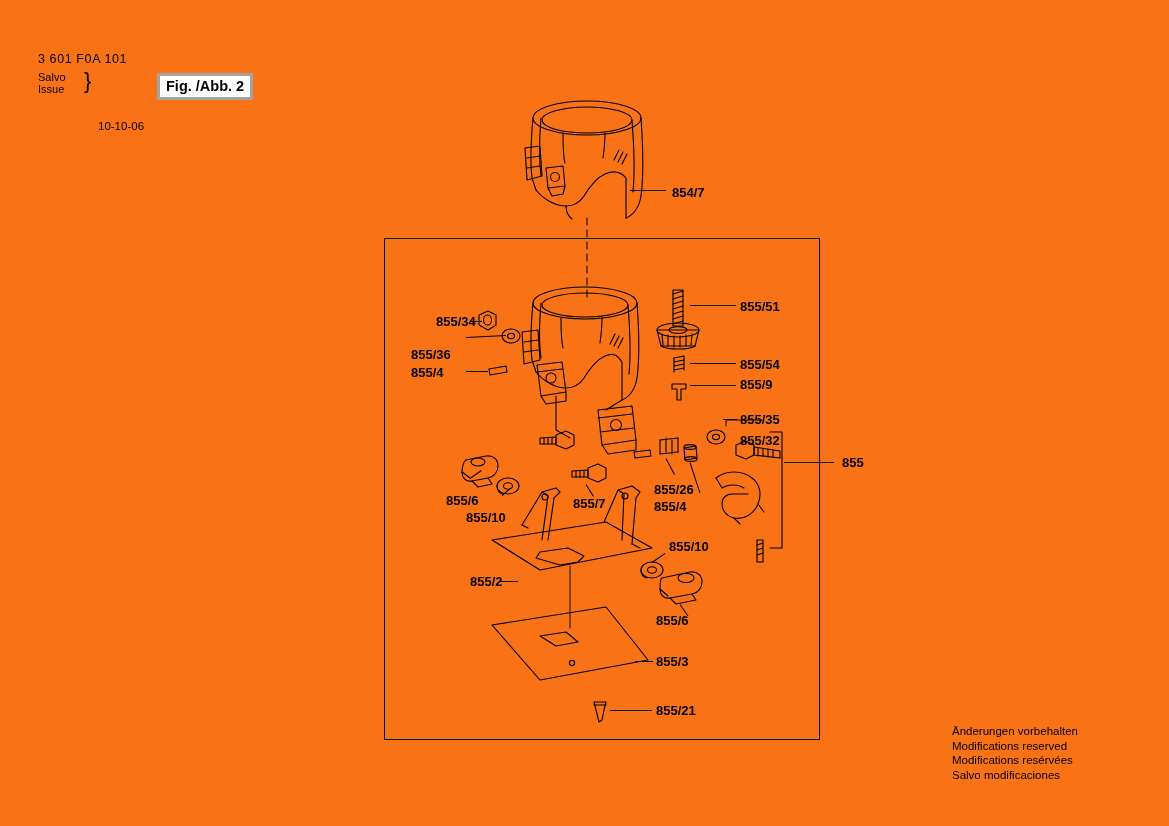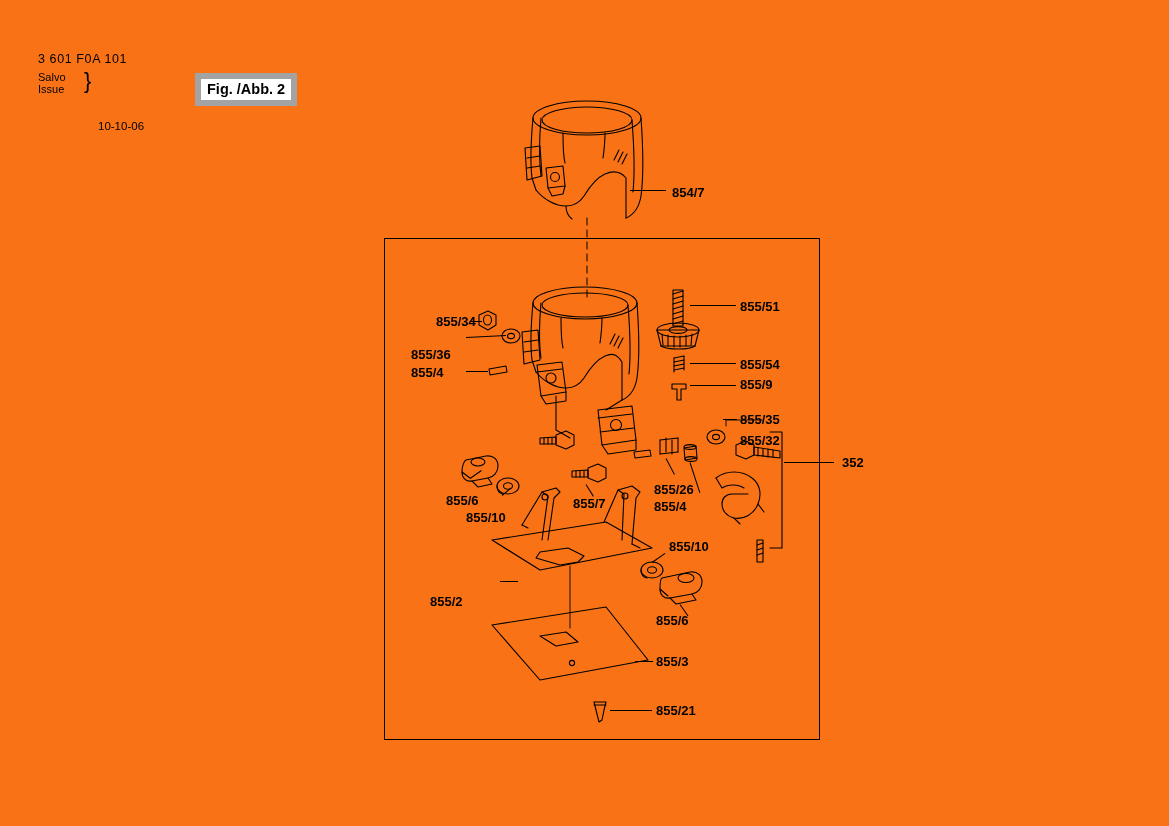--- a/index.html
+++ b/index.html
@@ -41,28 +41,27 @@
   }
   .hdr-date {
     left: 98px; top: 80px;
     font-size: 11.5px;
     color: #000;
     white-space: nowrap;
     margin-top: 40px;
   }
   .hdr-fig {
     left: 157px; top: 73px;
-    border: 6px solid #a3a3a3;
+    border: 3px solid #a3a3a3;
     padding: 2px 6px 3px 6px;
     font-size: 14.5px;
     font-weight: bold;
     color: #000;
     background: #fff;
     white-space: nowrap;
-    margin-left: 38px;
   }
 
   
   .footer {
     left: 952px; top: 724px;
     font-size: 11.5px;
     line-height: 14.5px;
     color: #000;
     white-space: nowrap;
   }
@@ -103,20 +102,26 @@
   <div class="abs hdr-part">3 601 F0A 101</div>
 
   <div class="abs hdr-stand">
     <div>Salvo</div>
     <div>Issue</div>
   </div>
   <div class="abs hdr-brace">}</div>
   <div class="abs hdr-date">10-10-06</div>
   <div class="abs hdr-fig">Fig. /Abb. 2</div>
 
+  <div class="abs footer">
+    <div>Änderungen vorbehalten</div>
+    <div>Modifications reserved</div>
+    <div>Modifications resérvées</div>
+    <div>Salvo modificaciones</div>
+  </div>
 
   <div class="abs frame"></div>
 
   <svg class="draw" viewBox="0 0 1169 826" xmlns="http://www.w3.org/2000/svg">
     <g fill="none" stroke="#000" stroke-width="1.1" stroke-linejoin="round" stroke-linecap="round">
 
       <g>
 
         <ellipse cx="587" cy="118" rx="54" ry="17"></ellipse>
 
@@ -402,25 +407,25 @@
 
   <div class="abs lbl" style="left:672px; top:185px;">854/7</div>
   <div class="abs lbl" style="left:740px; top:299px;">855/51</div>
   <div class="abs lbl" style="left:390px; top:314px;margin-left:46px;">855/34</div>
   <div class="abs lbl" style="left:411px; top:347px;">855/36</div>
   <div class="abs lbl" style="left:411px; top:365px;">855/4</div>
   <div class="abs lbl" style="left:740px; top:357px;">855/54</div>
   <div class="abs lbl" style="left:740px; top:377px;">855/9</div>
   <div class="abs lbl" style="left:740px; top:412px;">855/35</div>
   <div class="abs lbl" style="left:740px; top:433px;">855/32</div>
-  <div class="abs lbl" style="left:842px; top:455px;">352</div>
+  <div class="abs lbl" style="left:842px; top:455px;">855</div>
   <div class="abs lbl" style="left:446px; top:493px;">855/6</div>
   <div class="abs lbl" style="left:466px; top:510px;">855/10</div>
   <div class="abs lbl" style="left:573px; top:496px;">855/7</div>
   <div class="abs lbl" style="left:654px; top:482px;">855/26</div>
   <div class="abs lbl" style="left:654px; top:499px;">855/4</div>
   <div class="abs lbl" style="left:669px; top:539px;">855/10</div>
-  <div class="abs lbl" style="left:430px; top:574px;margin-top:20px;">855/2</div>
+  <div class="abs lbl" style="left:470px; top:574px;">855/2</div>
   <div class="abs lbl" style="left:656px; top:613px;">855/6</div>
   <div class="abs lbl" style="left:656px; top:654px;">855/3</div>
   <div class="abs lbl" style="left:656px; top:703px;">855/21</div>
 
 </div>
 
 </body></html>

